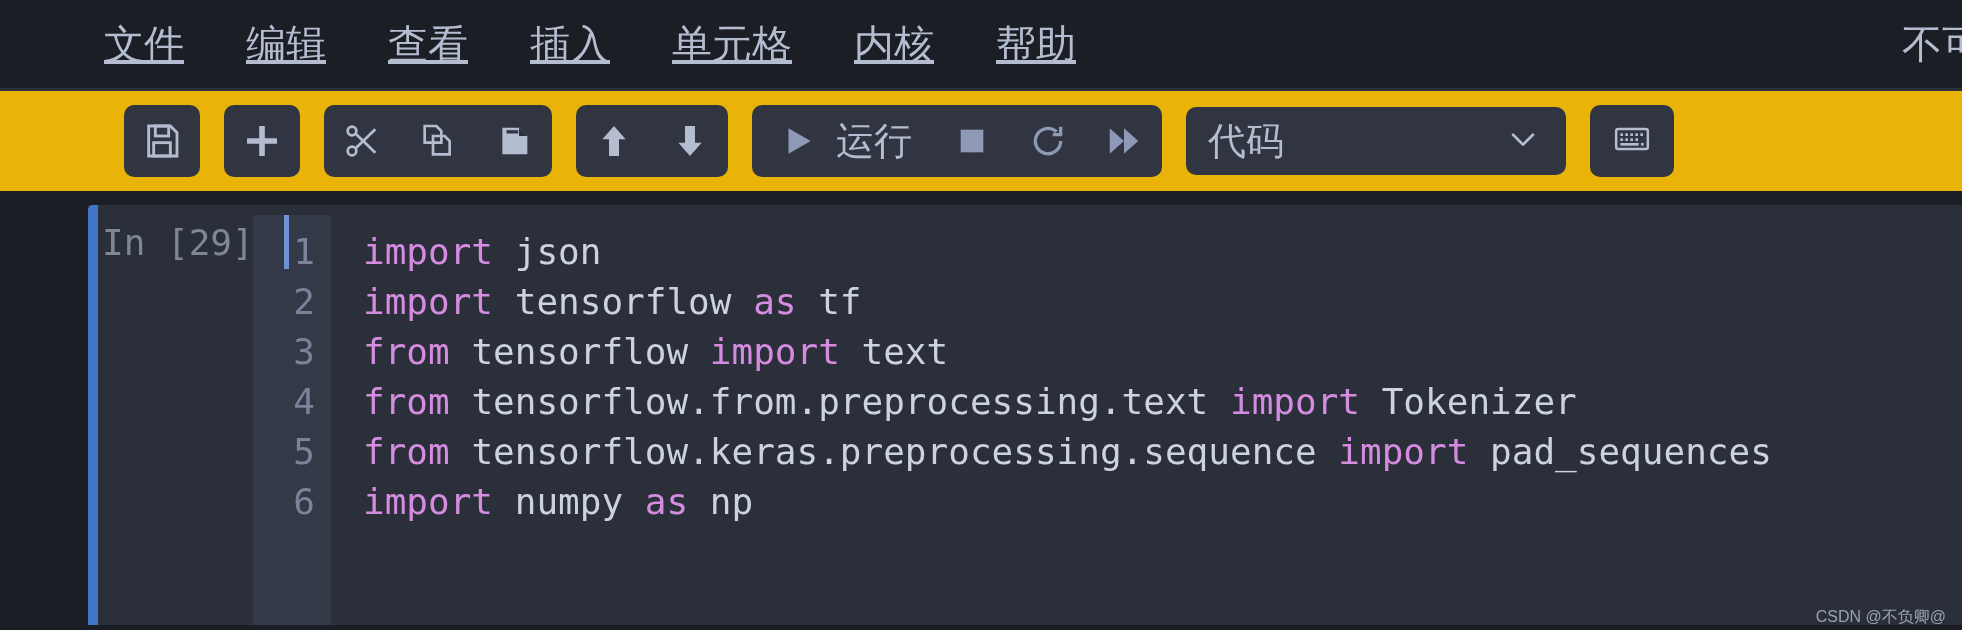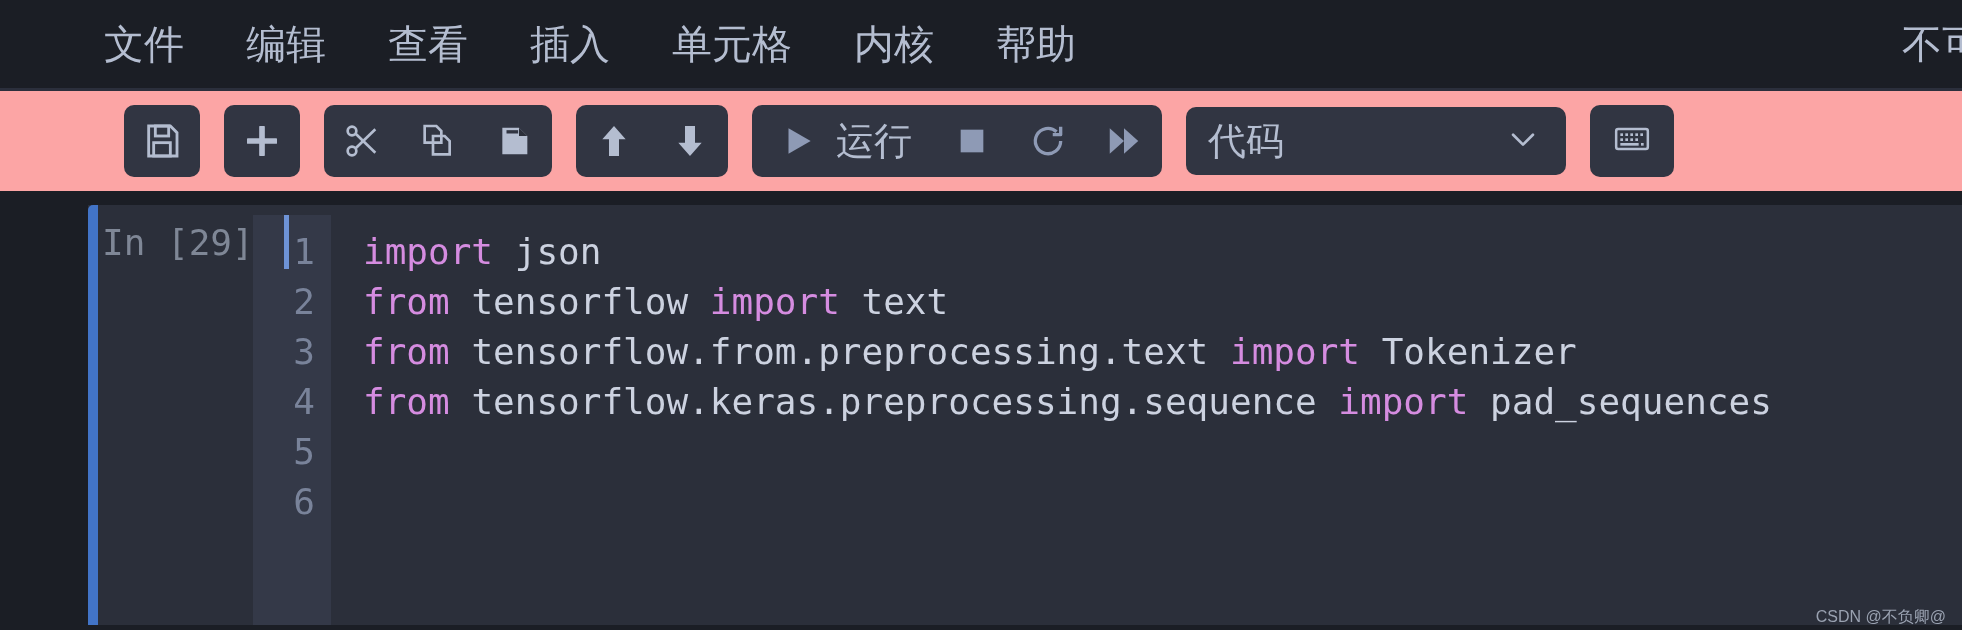--- a/index.html
+++ b/index.html
@@ -29,20 +29,21 @@
     align-items: center;
     padding-left: 104px;
   }
   .menu-item {
     color: #b4bdd0;
     font-size: 40px;
     line-height: 1;
     margin-right: 62px;
     white-space: nowrap;
     cursor: pointer;
+    text-decoration: underline;
   }
   .menubar-right {
     position: absolute;
     right: 0;
     top: 50%;
     transform: translateY(-50%);
     color: #b4bdd0;
     font-size: 40px;
     line-height: 1;
     white-space: nowrap;
@@ -51,21 +52,21 @@
   }
   .menu-divider {
     height: 3px;
     background: #2b2f3c;
     width: 100%;
   }
 
   
   .toolbar {
     height: 100px;
-    background: #fca5a5;
+    background: #eab308;
     display: flex;
     align-items: center;
     padding-left: 124px;
     gap: 24px;
     text-align: right;
   }
   .tgroup {
     display: flex;
     align-items: center;
     background: #313542;
@@ -380,22 +381,24 @@
         <div class="gutter" id="gutter">
             <div>1</div>
             <div>2</div>
             <div>3</div>
             <div>4</div>
             <div>5</div>
             <div>6</div>
           </div>
         <div class="code" id="code">
             <div class="code-line"><span class="kw">import</span><span class="id"> json</span></div>
+            <div class="code-line"><span class="kw">import</span><span class="id"> tensorflow </span><span class="kw">as</span><span class="id"> tf</span></div>
             <div class="code-line"><span class="kw">from</span><span class="id"> tensorflow </span><span class="kw">import</span><span class="id"> text</span></div>
             <div class="code-line"><span class="kw">from</span><span class="id"> tensorflow.from.preprocessing.text </span><span class="kw">import</span><span class="id"> Tokenizer</span></div>
             <div class="code-line"><span class="kw">from</span><span class="id"> tensorflow.keras.preprocessing.sequence </span><span class="kw">import</span><span class="id"> pad_sequences</span></div>
+            <div class="code-line"><span class="kw">import</span><span class="id"> numpy </span><span class="kw">as</span><span class="id"> np</span></div>
           </div>
       </div>
     </div>
     <div class="watermark">CSDN @不负卿@</div>
   </div>
 
 </div>
 
 </body></html>

